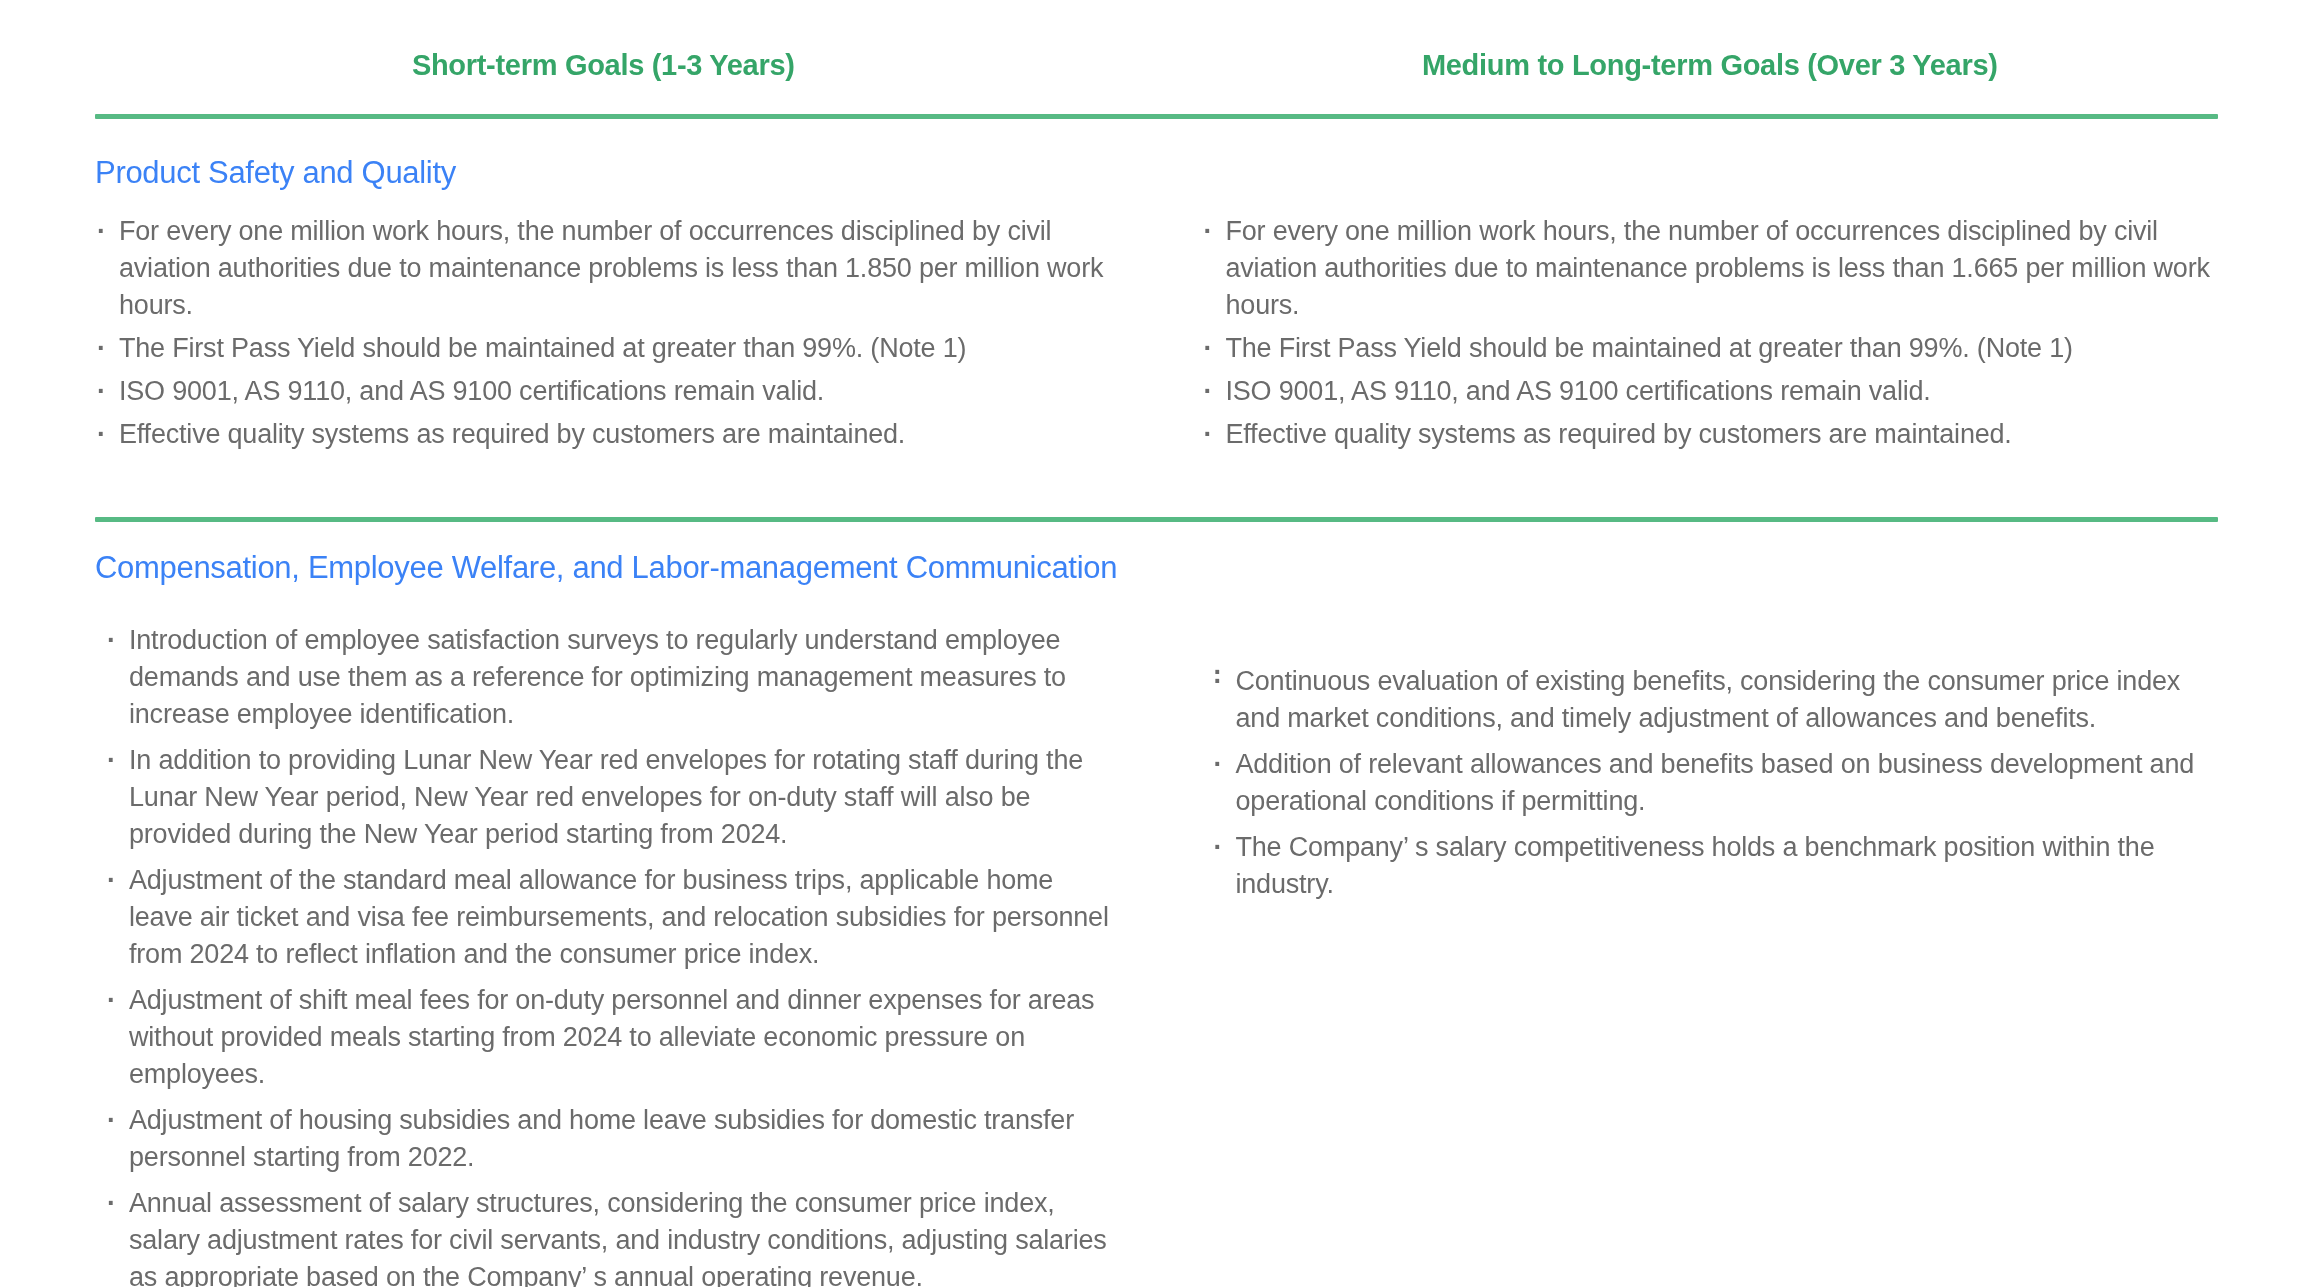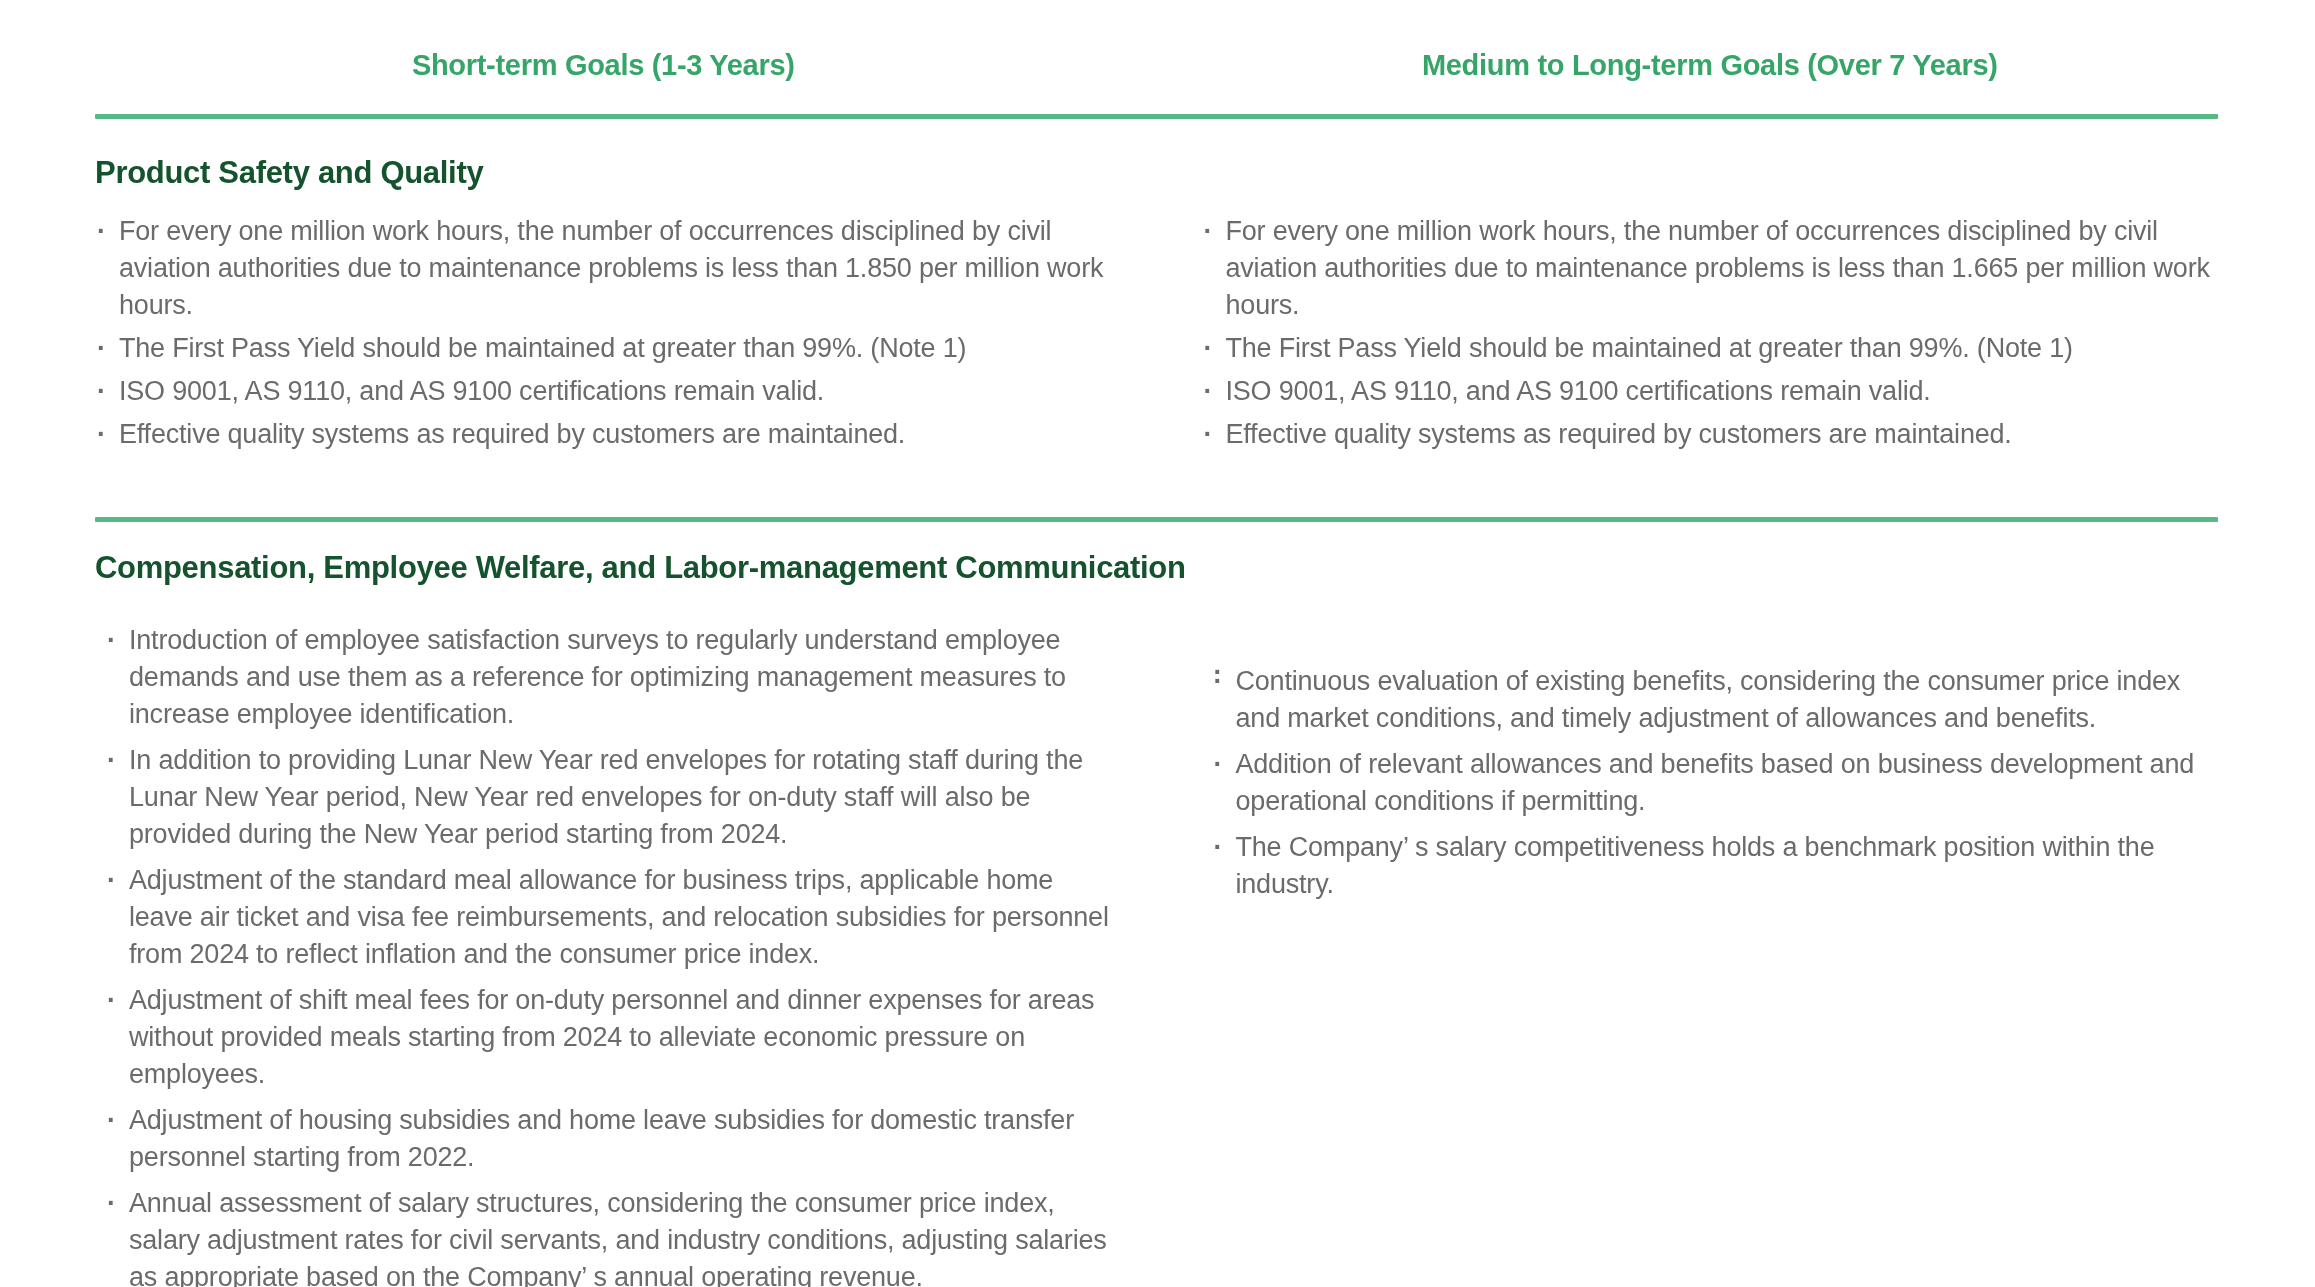--- a/index.html
+++ b/index.html
@@ -32,23 +32,23 @@
   }
   .rule {
     height: 5px;
     background: #57ba84;
     margin-top: 32px;
     border-radius: 1px;
   }
   .section-title {
     margin: 36px 0 22px 0;
     font-size: 31px;
-    font-weight: bold;
+    font-weight: normal;
     line-height: 36px;
-    color: #14532d;
+    color: #3b82f6;
     letter-spacing: -0.3px;
   }
   .section-2 .section-title {
     margin: 28px 0 36px 0;
   }
   .cols {
     display: grid;
     grid-template-columns: 1fr 1fr;
     column-gap: 90px;
     align-items: start;
@@ -78,21 +78,21 @@
   }
   .section-1 { padding-bottom: 26px; }
 </style>
 </head>
 <body>
 
 <div class="doc">
 
   <div class="header-row">
     <div class="col-header">Short-term Goals (1-3 Years)</div>
-    <div class="col-header">Medium to Long-term Goals (Over 7 Years)</div>
+    <div class="col-header">Medium to Long-term Goals (Over 3 Years)</div>
   </div>
 
   <div class="rule"></div>
 
   <section class="section-1">
     <h2 class="section-title">Product Safety and Quality</h2>
     <div class="cols">
       <ul class="bullets">
 
           <li class="bullet-item">

